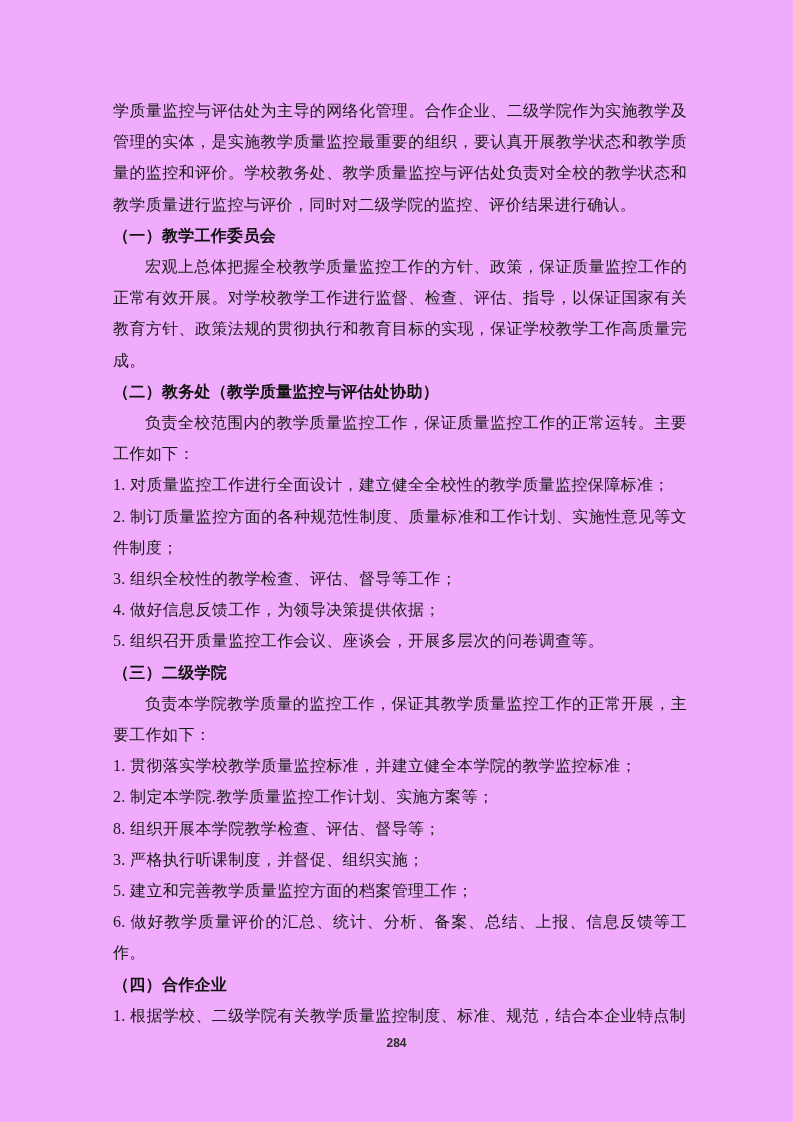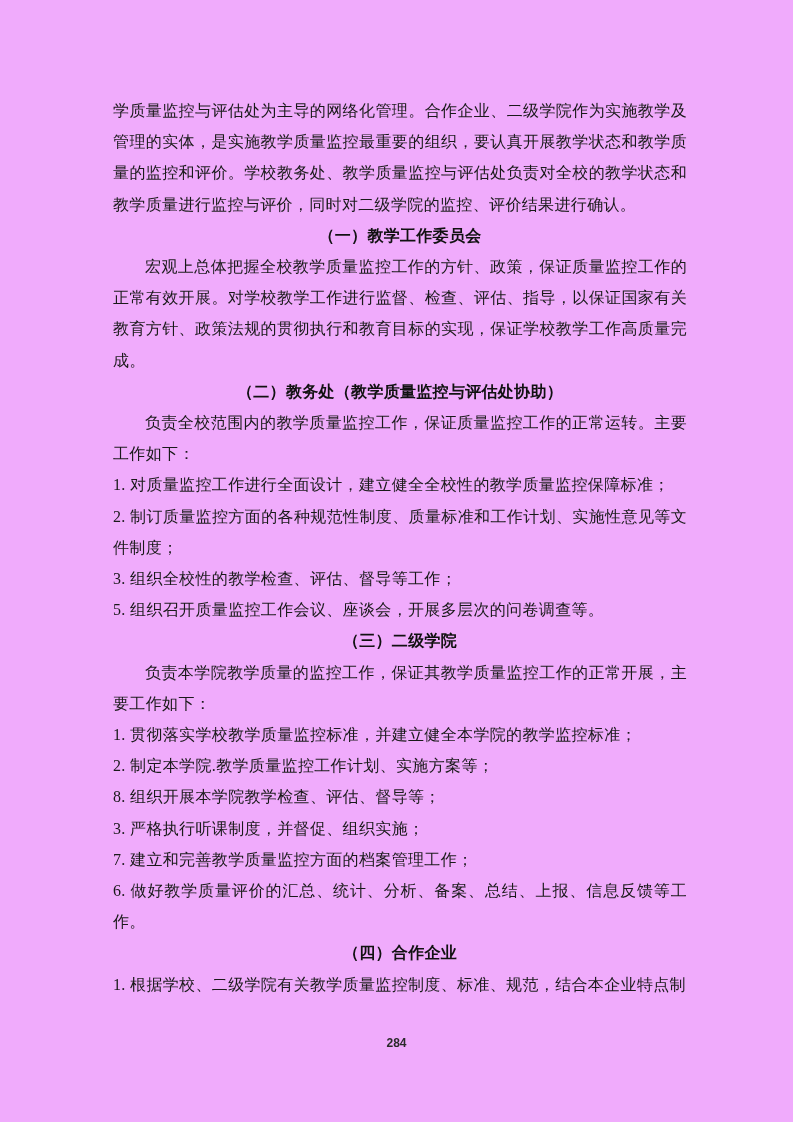--- a/index.html
+++ b/index.html
@@ -35,21 +35,21 @@
   }
   .heading {
     margin: 0;
     padding: 0;
     font-family: "Liberation Sans", "DejaVu Sans", sans-serif;
     font-weight: 700;
     font-size: 16px;
     line-height: 31.2px;
     letter-spacing: 0.3px;
     color: #111111;
-    text-align: center;
+    text-align: left;
   }
   .page-number {
     position: absolute;
     top: 1036px;
     left: 0;
     width: 100%;
     text-align: center;
     font-family: "Liberation Sans", "DejaVu Sans", sans-serif;
     font-size: 12px;
     font-weight: 600;
@@ -65,29 +65,30 @@
     <p class="para">学质量监控与评估处为主导的网络化管理。合作企业、二级学院作为实施教学及管理的实体，是实施教学质量监控最重要的组织，要认真开展教学状态和教学质量的监控和评价。学校教务处、教学质量监控与评估处负责对全校的教学状态和教学质量进行监控与评价，同时对二级学院的监控、评价结果进行确认。</p>
 
     <h3 class="heading">（一）教学工作委员会</h3>
     <p class="para para-indent">宏观上总体把握全校教学质量监控工作的方针、政策，保证质量监控工作的正常有效开展。对学校教学工作进行监督、检查、评估、指导，以保证国家有关教育方针、政策法规的贯彻执行和教育目标的实现，保证学校教学工作高质量完成。</p>
 
     <h3 class="heading">（二）教务处（教学质量监控与评估处协助）</h3>
     <p class="para para-indent">负责全校范围内的教学质量监控工作，保证质量监控工作的正常运转。主要工作如下：</p>
     <p class="para">1. 对质量监控工作进行全面设计，建立健全全校性的教学质量监控保障标准；</p>
     <p class="para">2. 制订质量监控方面的各种规范性制度、质量标准和工作计划、实施性意见等文件制度；</p>
     <p class="para">3. 组织全校性的教学检查、评估、督导等工作；</p>
+    <p class="para">4. 做好信息反馈工作，为领导决策提供依据；</p>
     <p class="para">5. 组织召开质量监控工作会议、座谈会，开展多层次的问卷调查等。</p>
 
     <h3 class="heading">（三）二级学院</h3>
     <p class="para para-indent">负责本学院教学质量的监控工作，保证其教学质量监控工作的正常开展，主要工作如下：</p>
     <p class="para">1. 贯彻落实学校教学质量监控标准，并建立健全本学院的教学监控标准；</p>
     <p class="para">2. 制定本学院.教学质量监控工作计划、实施方案等；</p>
     <p class="para">8. 组织开展本学院教学检查、评估、督导等；</p>
     <p class="para">3. 严格执行听课制度，并督促、组织实施；</p>
-    <p class="para">7. 建立和完善教学质量监控方面的档案管理工作；</p>
+    <p class="para">5. 建立和完善教学质量监控方面的档案管理工作；</p>
     <p class="para">6. 做好教学质量评价的汇总、统计、分析、备案、总结、上报、信息反馈等工作。</p>
 
     <h3 class="heading">（四）合作企业</h3>
     <p class="para">1. 根据学校、二级学院有关教学质量监控制度、标准、规范，结合本企业特点制</p>
 
   </div>
 
   <div class="page-number">284</div>
 </div>
 

